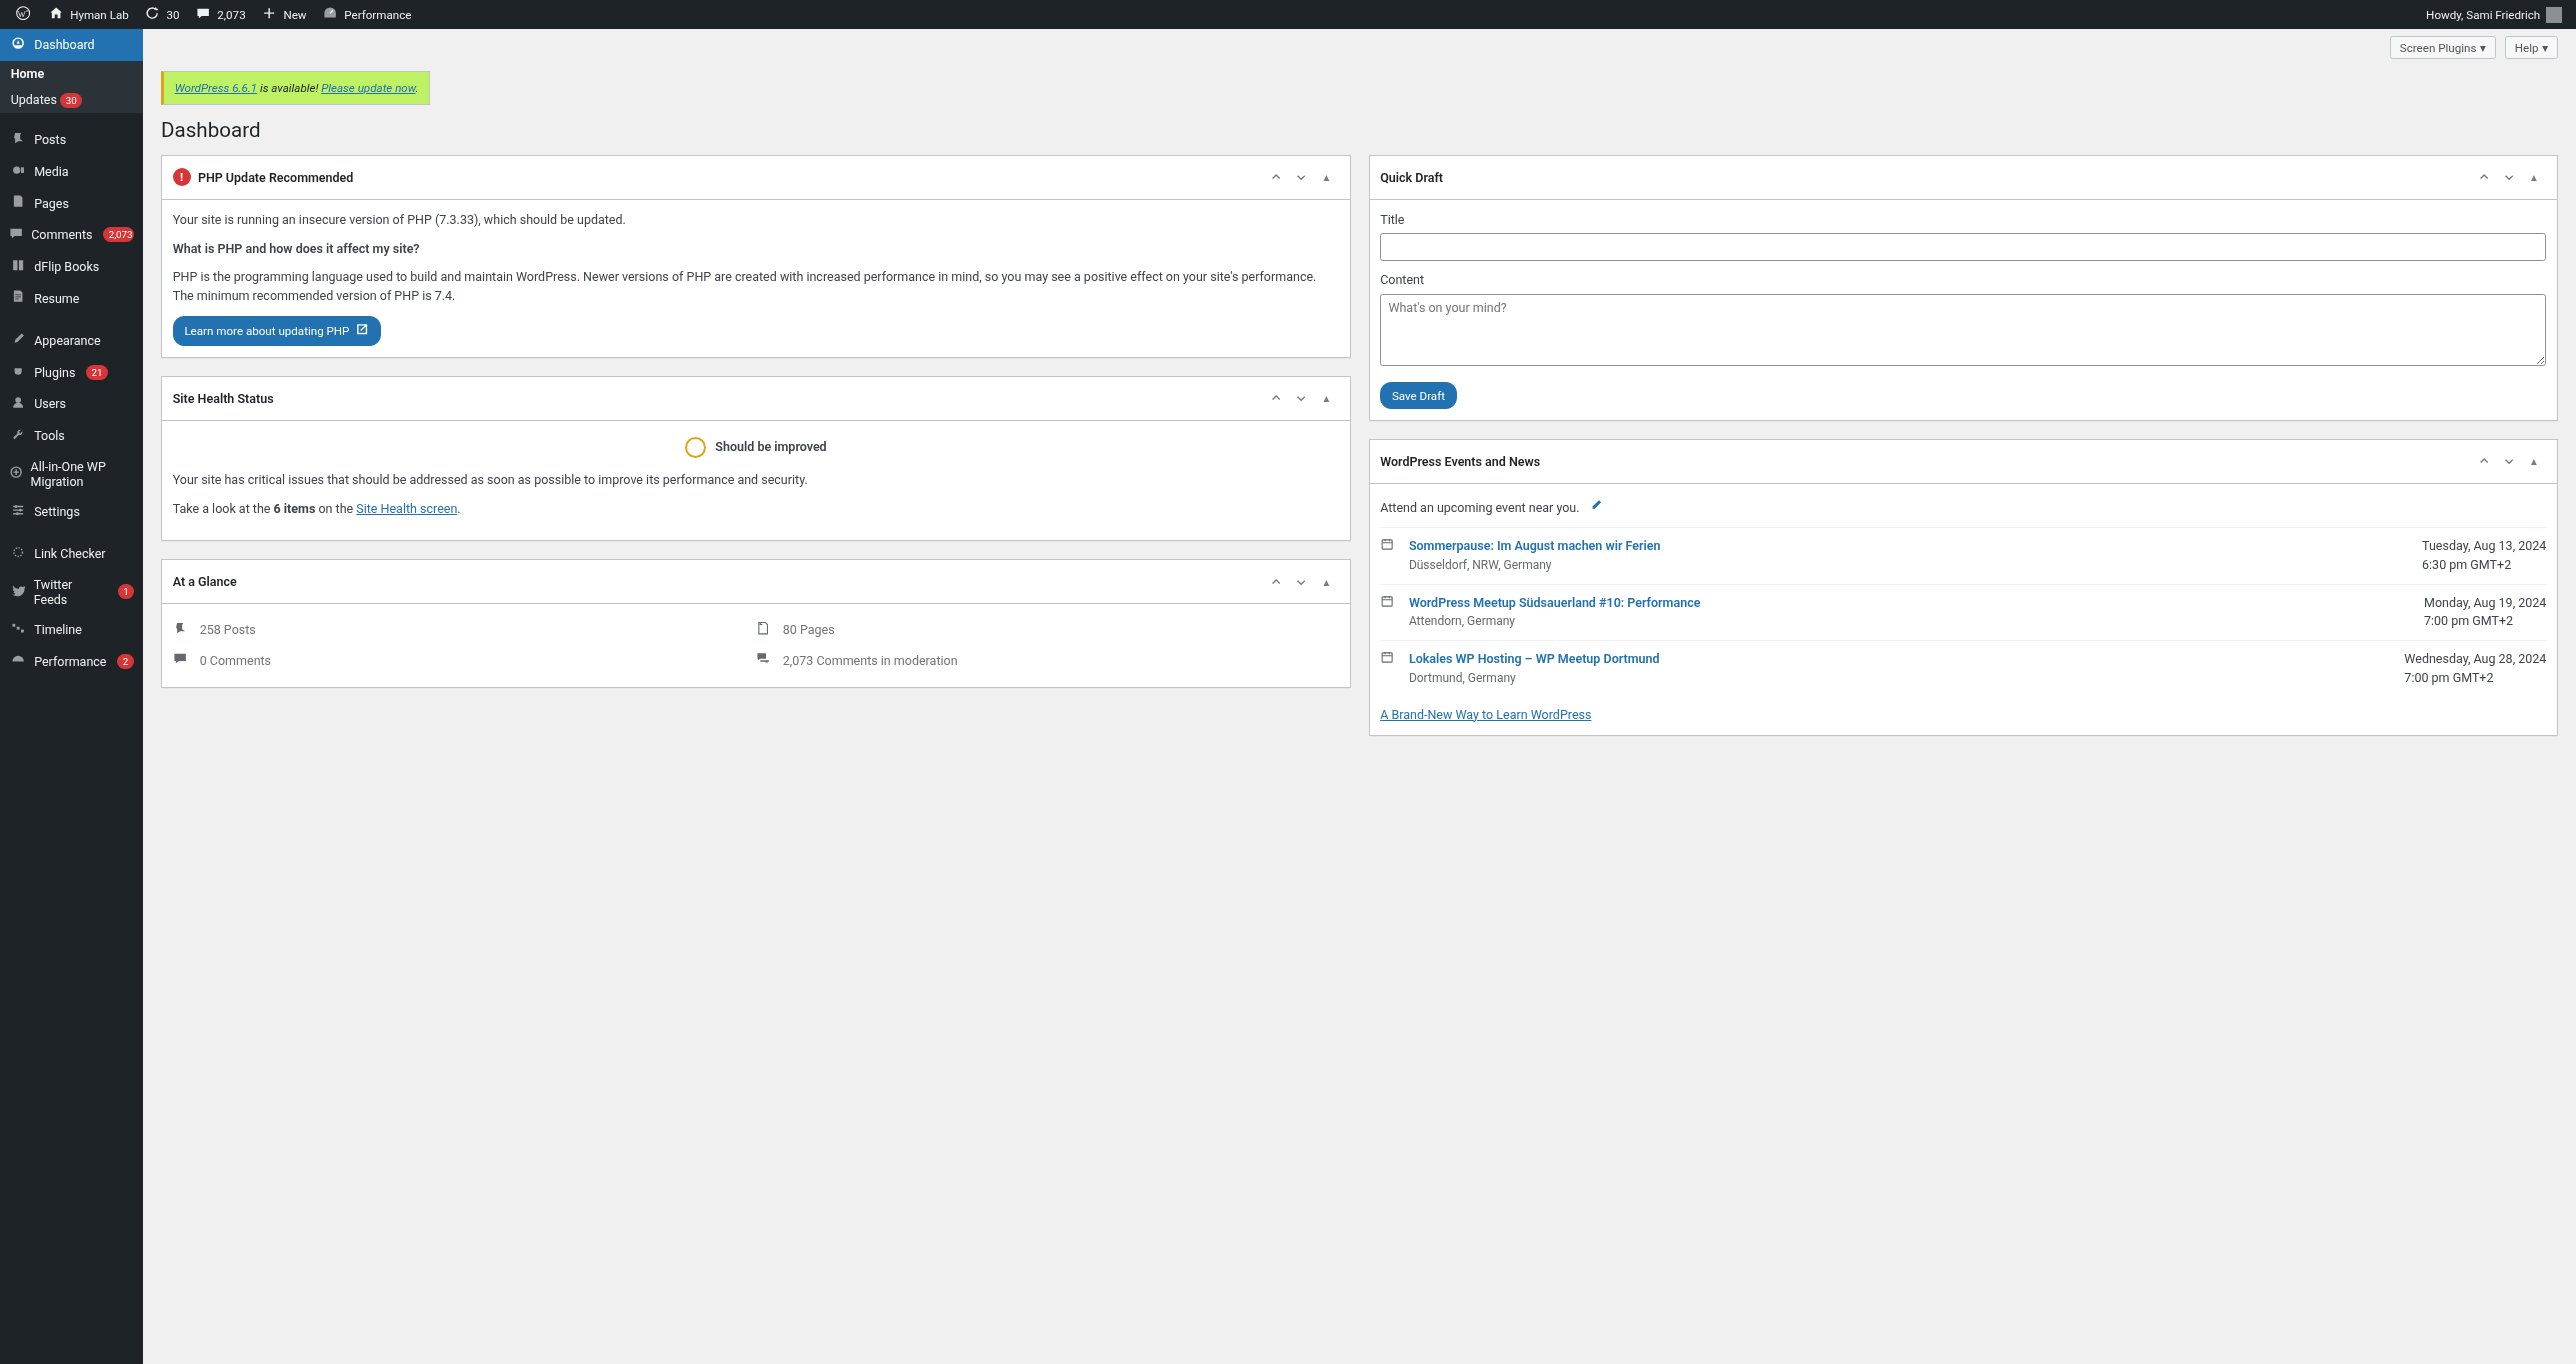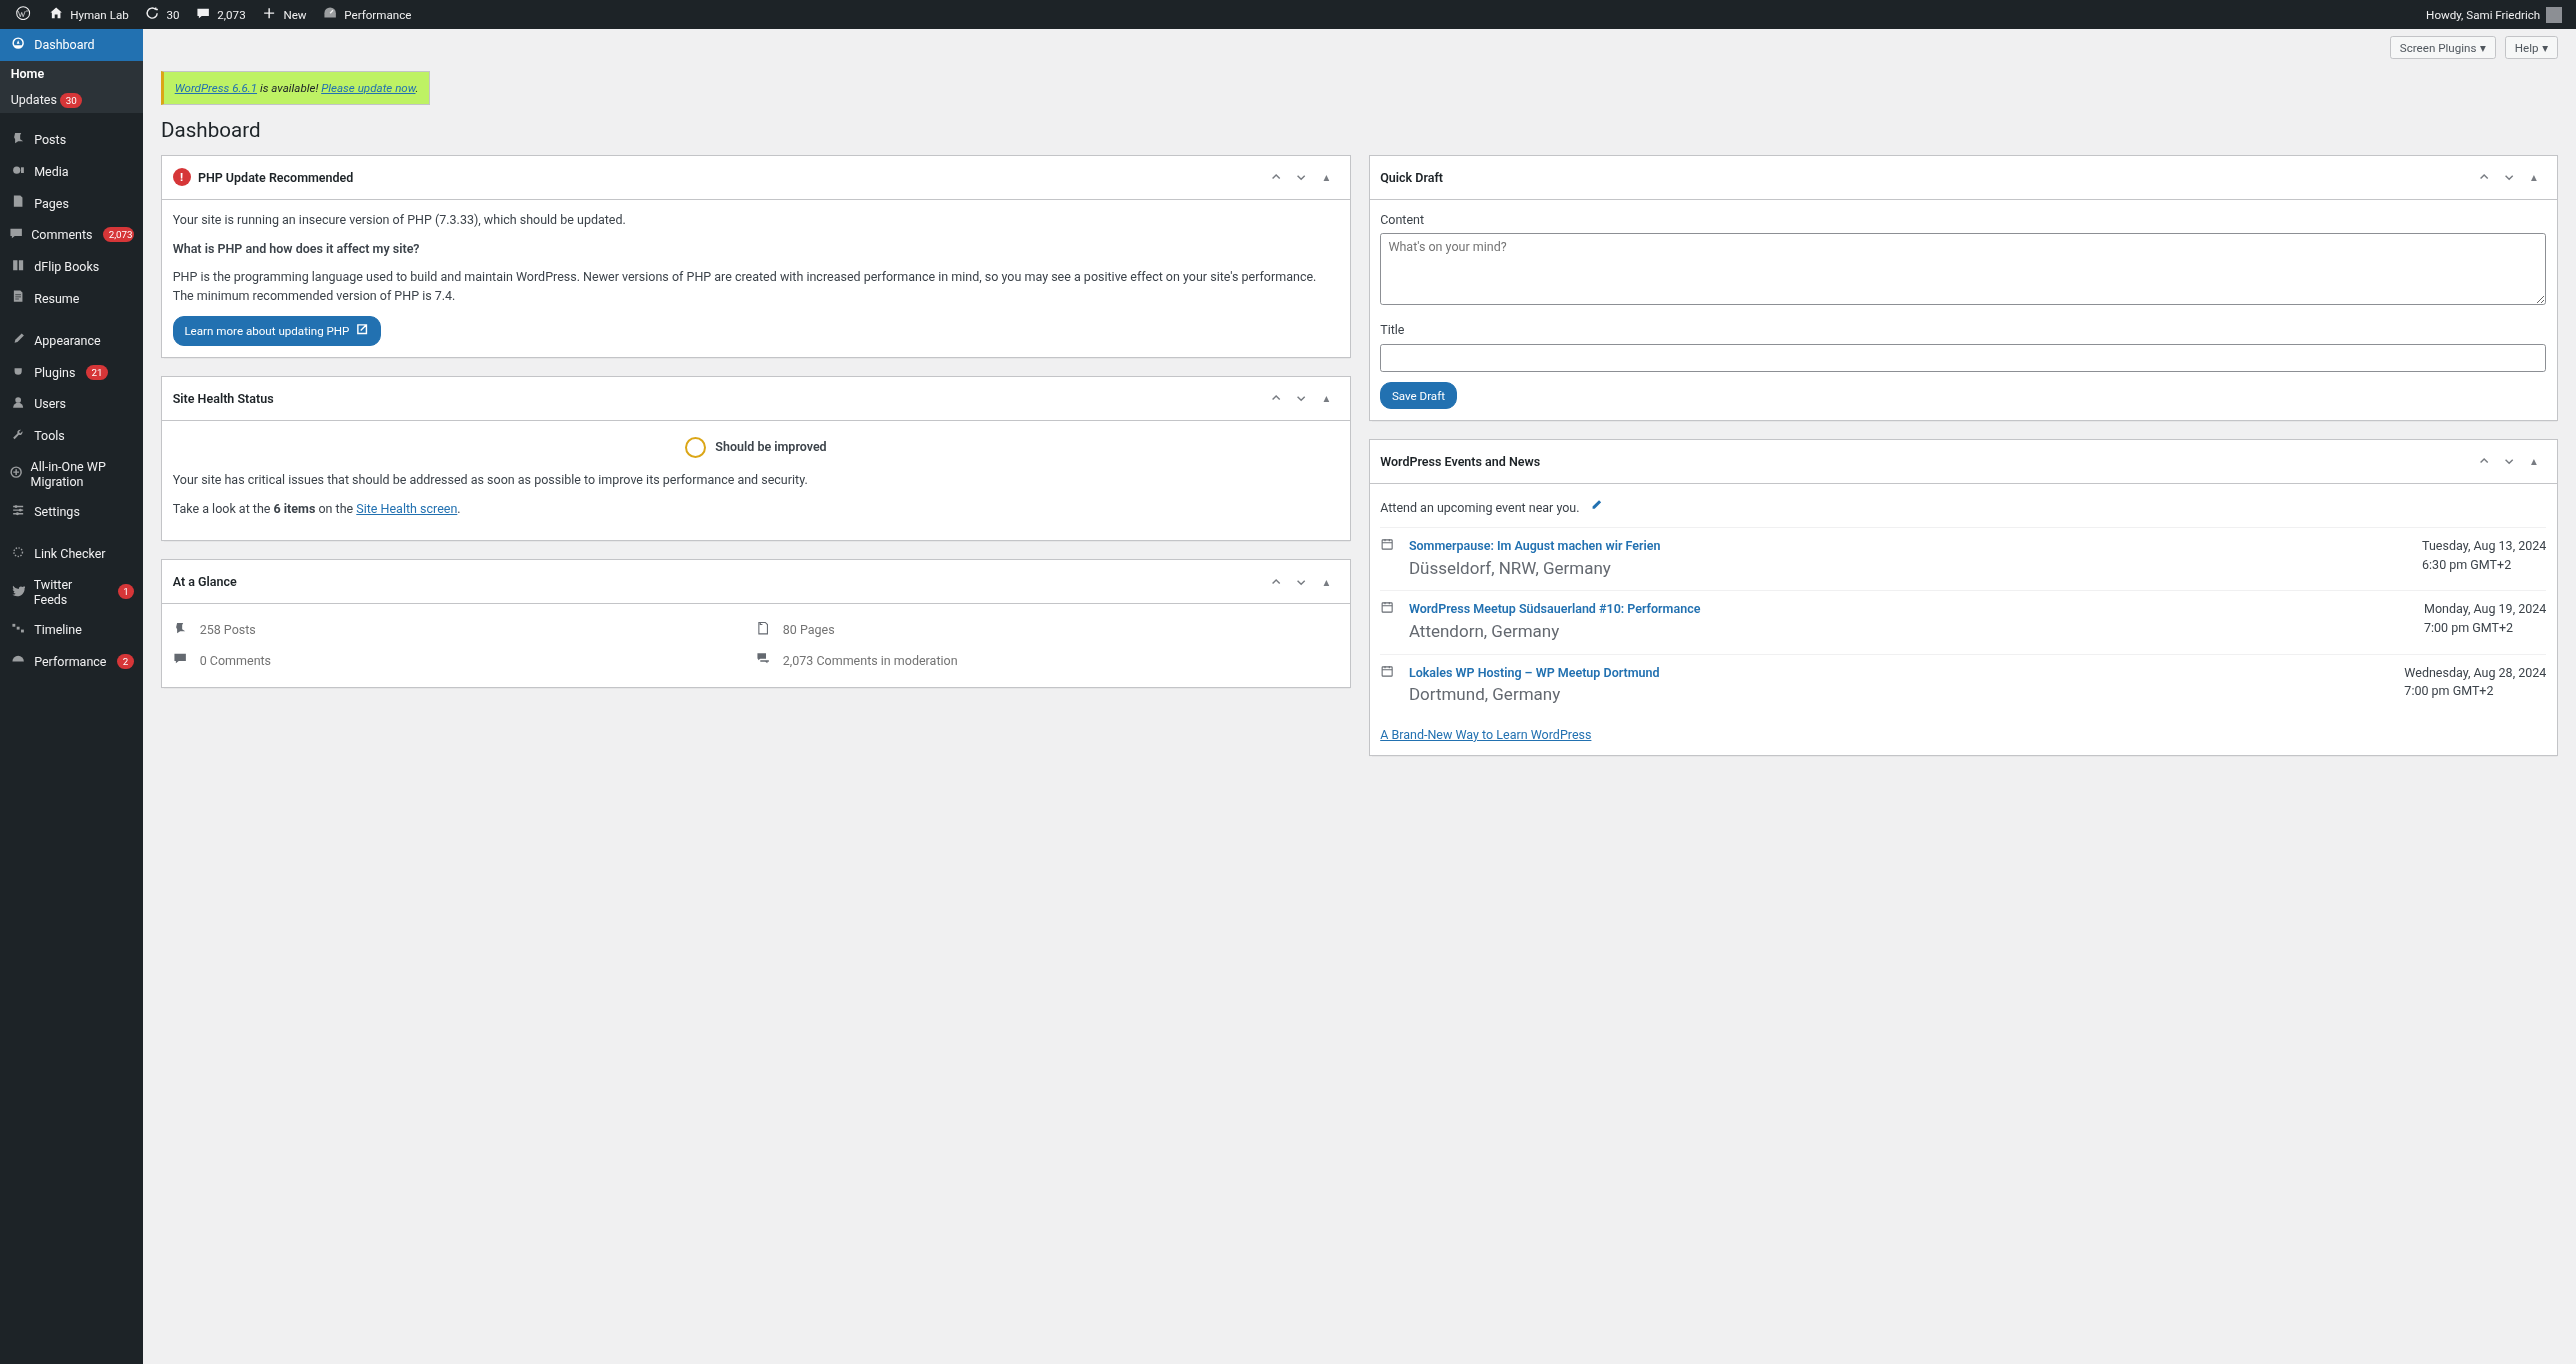--- a/index.html
+++ b/index.html
@@ -63,21 +63,21 @@
 .form-field label { display: block; margin-bottom: 3.6px; font-size: 12.5px; }
 .form-field input[type="text"], .form-field textarea { width: 100%; border: 0.9px solid #8c8f94; padding: 5.4px 7.2px; font-size: 12.5px; border-radius: 2.7px; }
 .form-field textarea { height: 72px; resize: vertical; }
 
 .events-intro { display: flex; align-items: flex-end; gap: 9px; padding: 3.6px 0 9px; }
 .edit-pencil { color: #2271b1; cursor: pointer; }
 .event-item { display: flex; gap: 10.7px; padding: 9px 0; border-top: 0.9px solid #f0f0f1; }
 .event-icon { color: #646970; width: 18px; flex-shrink: 0; }
 .event-main { flex: 1; }
 .event-title { color: #2271b1; font-weight: 600; cursor: pointer; }
-.event-loc { color: #646970; font-size: 17px; }
+.event-loc { color: #646970; font-size: 12px; }
 .event-date { text-align: left; color: #3c434a; }
 .news-link { color: #2271b1; cursor: pointer; padding-top: 9px; display: block; }
 
 svg { width: 14.3px; height: 14.3px; }
 </style>
 </head>
 <body>
 
 <div class="admin-bar">
   <div class="admin-bar-left">
@@ -397,26 +397,26 @@
             <span class="ctrl">
                 <svg viewBox="0 0 20 20" fill="none" stroke="currentColor" stroke-width="2">
                   <path d="M5 8l5 5 5-5"></path>
                 </svg>
               </span>
             <span class="ctrl">▴</span>
           </div>
         </div>
         <div class="postbox-body">
           <div class="form-field">
+            <label>Title</label>
+            <input type="text" style="">
+          </div>
+          <div class="form-field">
             <label>Content</label>
             <textarea placeholder="What's on your mind?" style=""></textarea>
-          </div>
-          <div class="form-field">
-            <label>Title</label>
-            <input type="text" style="">
           </div>
           <button class="button-primary">Save Draft</button>
         </div>
       </div>
 
       <div class="postbox">
         <div class="postbox-header">
           <h2>WordPress Events and News</h2>
           <div class="postbox-controls">
             <span class="ctrl">

